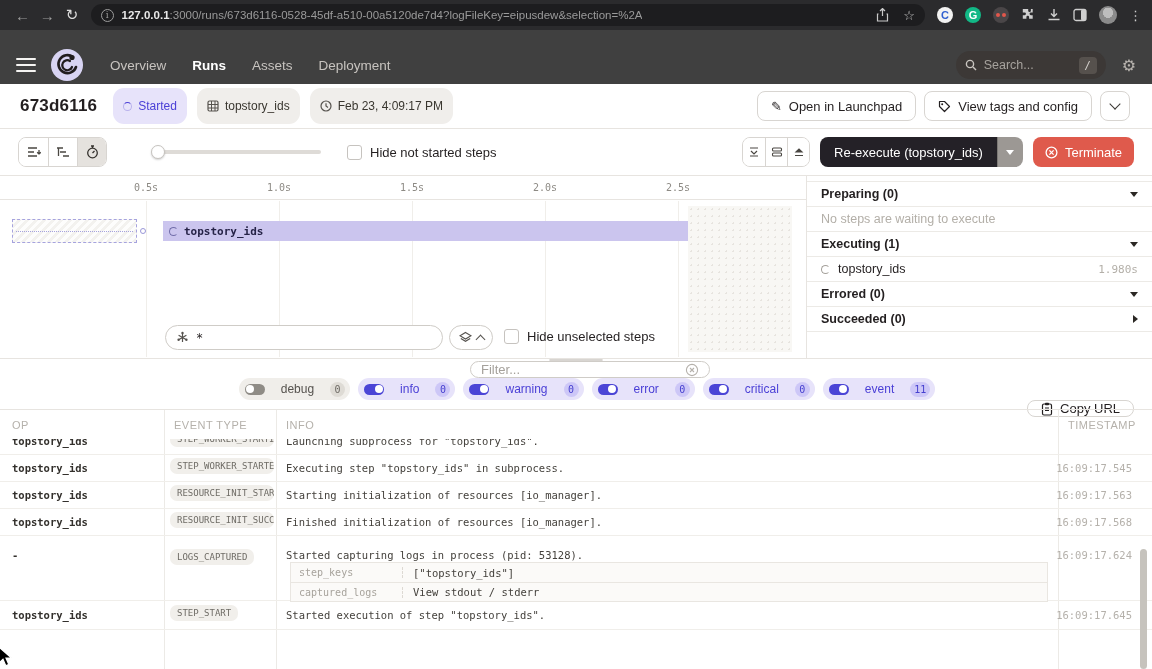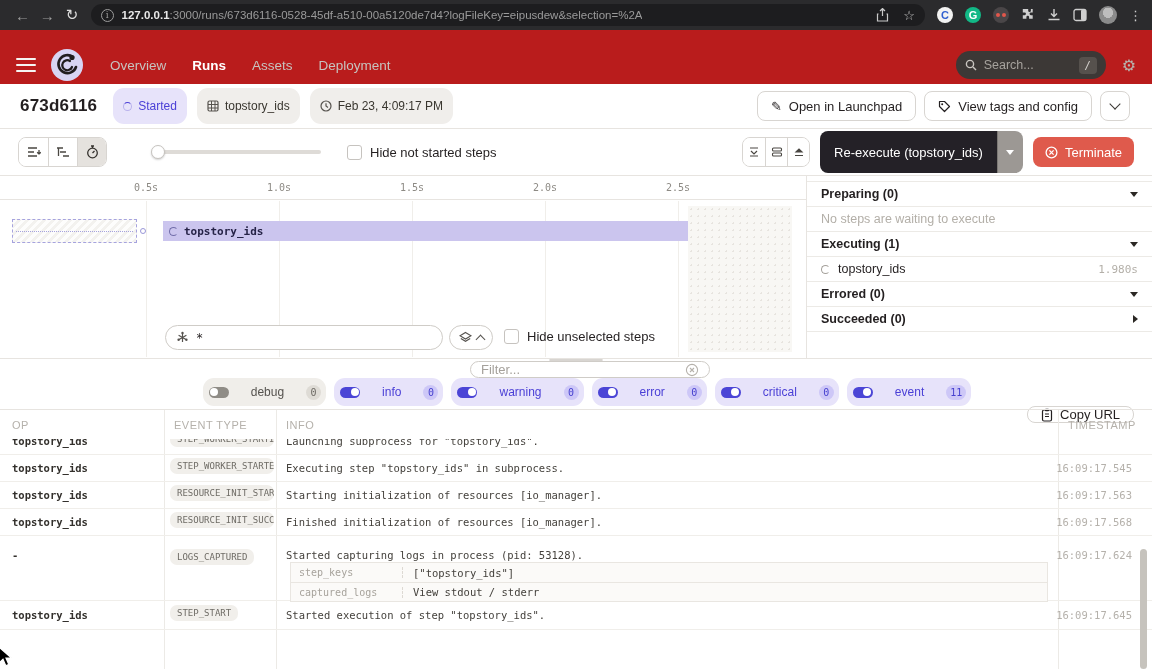--- a/index.html
+++ b/index.html
@@ -27,21 +27,21 @@
           font-size:11px; font-weight:bold; text-align:center; line-height:16px; }
   .extr { width:16px; height:16px; border-radius:50%; background:#4a4648; position:relative; }
   .extr:before, .extr:after { content:''; position:absolute; top:6px; width:4px; height:4px;
           border-radius:50%; background:#e2574b; }
   .extr:before { left:3px; } .extr:after { right:3px; }
   .avatar { width:18px; height:18px; border-radius:50%;
             background:radial-gradient(circle at 50% 38%, #bdbdbd 0 35%, #8b8b8b 36% 100%); }
   .kebab { color:#cfcfcf; font-size:13px; letter-spacing:0; }
 
   
-  .dnav { position:absolute; top:30px; left:0; width:1152px; height:70px; background:#b91c1c;
+  .dnav { position:absolute; top:30px; left:0; width:1152px; height:70px; background:#404040;
           display:flex; align-items:center; padding:0 16px; }
   .hamb { width:20px; display:flex; flex-direction:column; gap:3.5px; cursor:pointer; }
   .hamb div { height:2.5px; background:#f5f4f2; border-radius:1px; }
   .dlogo { width:34px; height:34px; margin-left:14px; flex:none; }
   .dtabs { display:flex; gap:26px; margin-left:26px; font-size:13.5px; color:#c7c3bf; }
   .dtab { cursor:pointer; }
   .dtab.active { color:#fff; font-weight:bold; }
   .searchpill { margin-left:auto; width:150px; height:28px; background:#3c3836; border-radius:14px;
                 display:flex; align-items:center; padding:14px 9px; gap:7px; }
   .searchtxt { font-size:12.5px; color:#a6a29d; flex:1; }
@@ -73,21 +73,21 @@
             background:#fff; cursor:pointer; border-left:1px solid #d8d5d1; }
   .segbtn:first-child { border-left:none; }
   .segbtn.active { background:#e5e2de; }
   .slider { position:relative; width:168px; height:14px; margin-left:46px; }
   .slider .track { position:absolute; top:5px; left:0; right:0; height:4px; background:#dedbd7; border-radius:2px; }
   .slider .knob { position:absolute; top:0; left:-2px; width:14px; height:14px; border-radius:50%;
                   background:#fff; border:1px solid #c6c3bf; box-shadow:0 1px 2px rgba(0,0,0,.18); }
   .cb { width:15px; height:15px; border:1px solid #c6c3bf; border-radius:3px; background:#fff; flex:none; }
   .cblbl { font-size:13px; margin-left:8px; }
   .rightbar { margin-left:auto; display:flex; align-items:center; gap:10px; }
-  .reexec { display:flex; height:42px; border-radius:8px; overflow:hidden; cursor:pointer; }
+  .reexec { display:flex; height:30px; border-radius:8px; overflow:hidden; cursor:pointer; }
   .reexec .main { background:#242127; color:#fff; font-size:13px; display:flex; align-items:center;
                   padding:0 14px; }
   .reexec .arrow { width:26px; background:#9c9894; display:flex; align-items:center; justify-content:center;
                    border-left:1px solid #7d7a76; }
   .tri-dn { width:0; height:0; border-left:4px solid transparent; border-right:4px solid transparent;
             border-top:5px solid #fff; }
   .terminate { height:30px; border-radius:8px; background:#df5a4c; color:#fff; font-size:13px;
                display:flex; align-items:center; gap:7px; padding:0 12px; cursor:pointer; }
 
   
@@ -135,21 +135,21 @@
 
   
   .logpanel { position:absolute; top:358px; left:0; width:1152px; height:311px; border-top:1px solid #e7e4e0;
               background:#fff; }
   .ltoolbar { height:50px; display:flex; align-items:center; padding:0 18px;flex-direction:column; }
   .filterin { width:240px; height:26px; border:1px solid #cfccc7; border-radius:13px; margin-left:28px;
               display:flex; align-items:center; padding:0 10px; }
   .filterin input { border:none; outline:none; flex:1; font-size:13px; color:#231f20; }
   .filterin input::placeholder { color:#a5a19b; }
   .lvls { display:flex; gap:8px; margin-left:22px; }
-  .lvl { height:28px; border-radius:11px; display:flex; align-items:center; gap:22px; padding:0 5px 0 6px;
+  .lvl { height:22px; border-radius:11px; display:flex; align-items:center; gap:16px; padding:0 5px 0 6px;
          font-size:12px; cursor:pointer; }
   .lvl.on  { background:#e7e3fa; color:#4a3fd6; }
   .lvl.off { background:#f0eeea; color:#55524e; }
   .sw { width:20px; height:11px; border-radius:6px; position:relative; flex:none; }
   .sw.on { background:#4b45d6; } .sw.off { background:#8f8c86; }
   .sw:after { content:''; position:absolute; top:1.5px; width:8px; height:8px; border-radius:50%; background:#fff; }
   .sw.on:after { right:1.5px; } .sw.off:after { left:1.5px; }
   .cnt { min-width:15px; height:15px; border-radius:7.5px; padding:0 4px; display:flex; align-items:center;
          justify-content:center; font:10px "DejaVu Sans Mono", monospace; }
   .lvl.on .cnt { background:#cdc7f7; color:#4640cf; }

